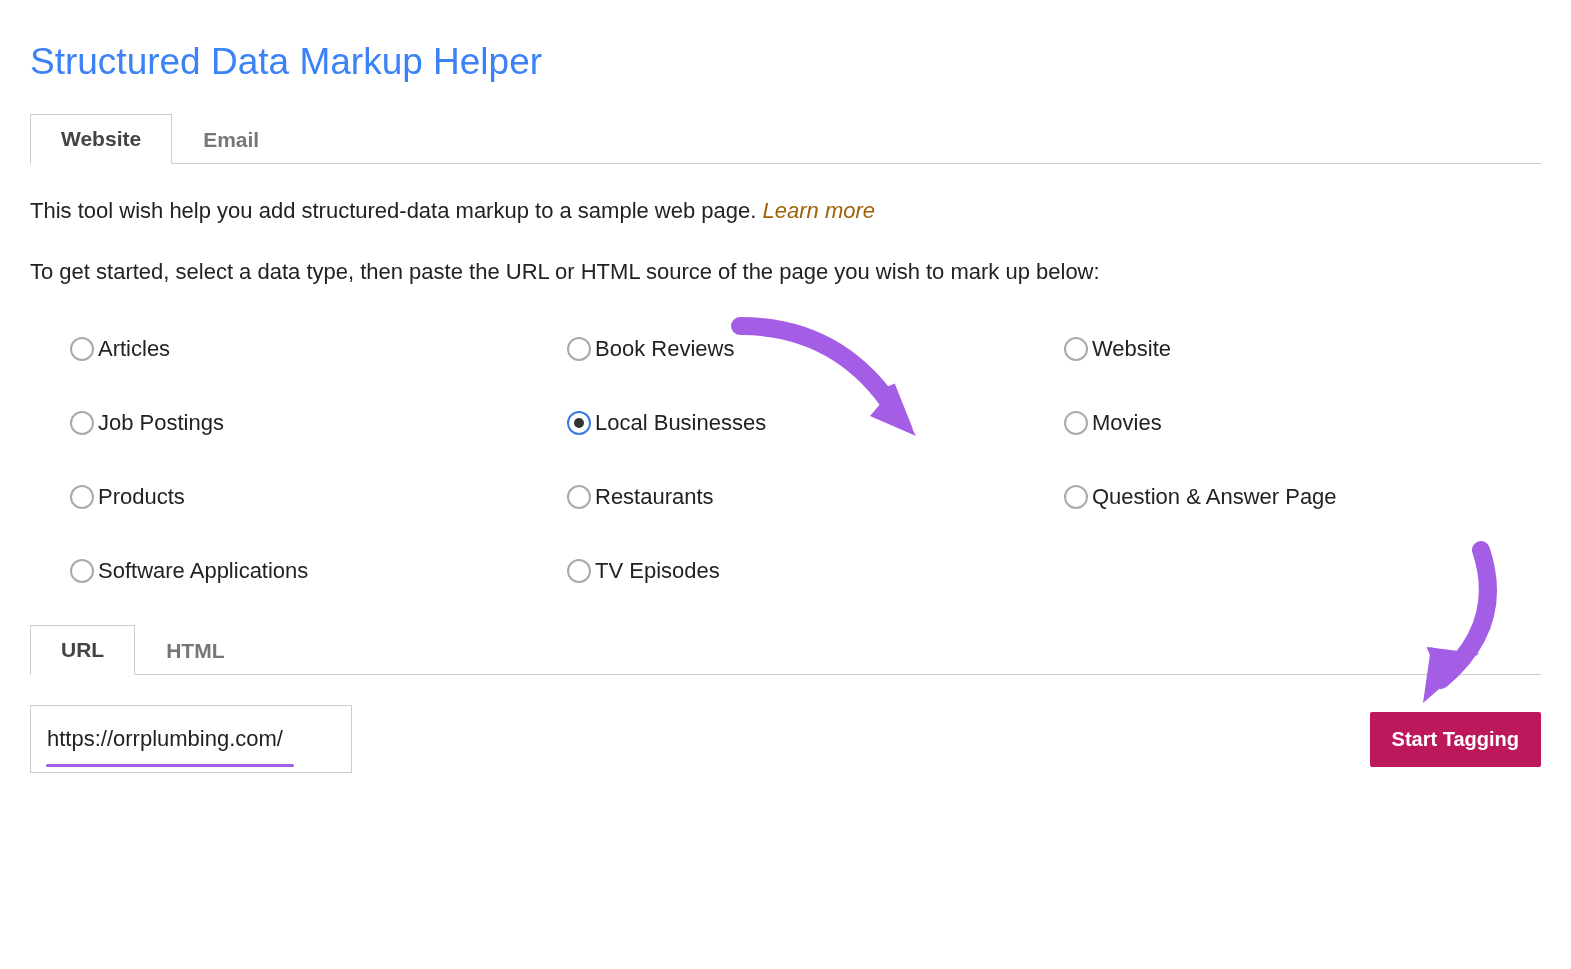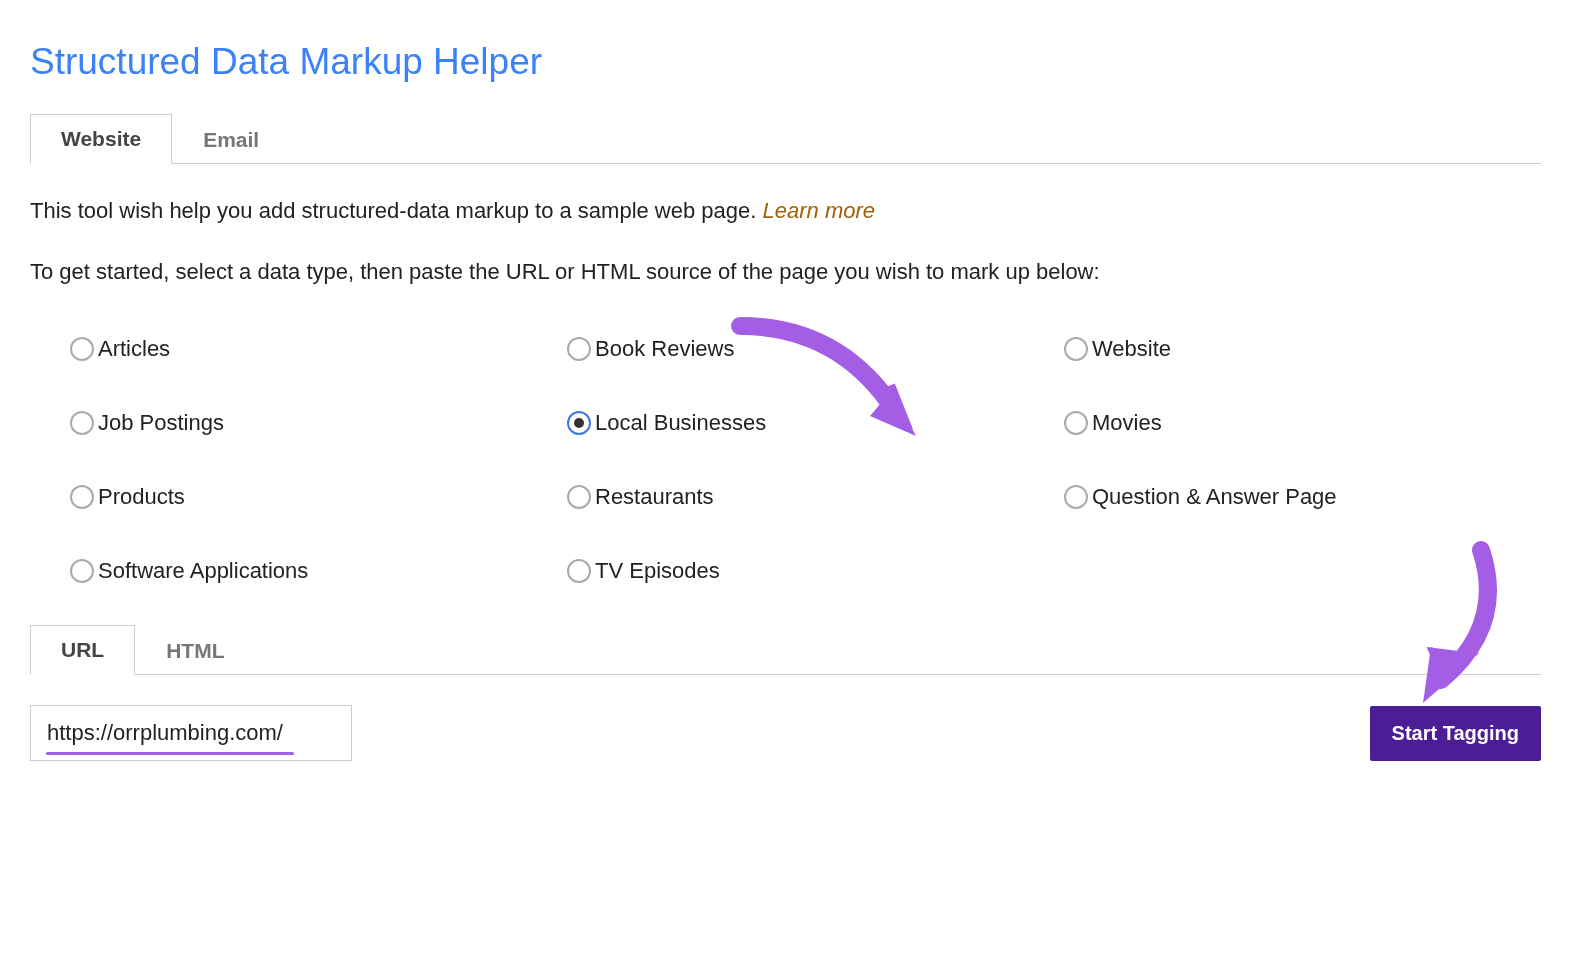--- a/index.html
+++ b/index.html
@@ -89,42 +89,42 @@
     border-radius: 50%;
   }
   .input-row {
     display: flex;
     align-items: center;
     gap: 30px;
     margin-top: 20px;
   }
   .url-input {
     flex: 1;
-    height: 56px;
+    height: 68px;
     border: 1px solid #ccc;
     font-size: 22px;
     padding: 0 16px;
     color: #222;
     outline: none;
   }
   .url-input-wrap {
     flex: 1;
     position: relative;
   }
   .url-underline {
     position: absolute;
     left: 16px;
     bottom: 6px;
     width: 248px;
     height: 3px;
     background: #a45ee5;
     border-radius: 2px;
   }
   .start-button {
-    background: #4c1d95;
+    background: #be185d;
     color: #fff;
     border: none;
     font-size: 20px;
     font-weight: 700;
     padding: 16px 22px;
     cursor: pointer;
     border-radius: 2px;
   }
   .annotation-arrow {
     position: absolute;

